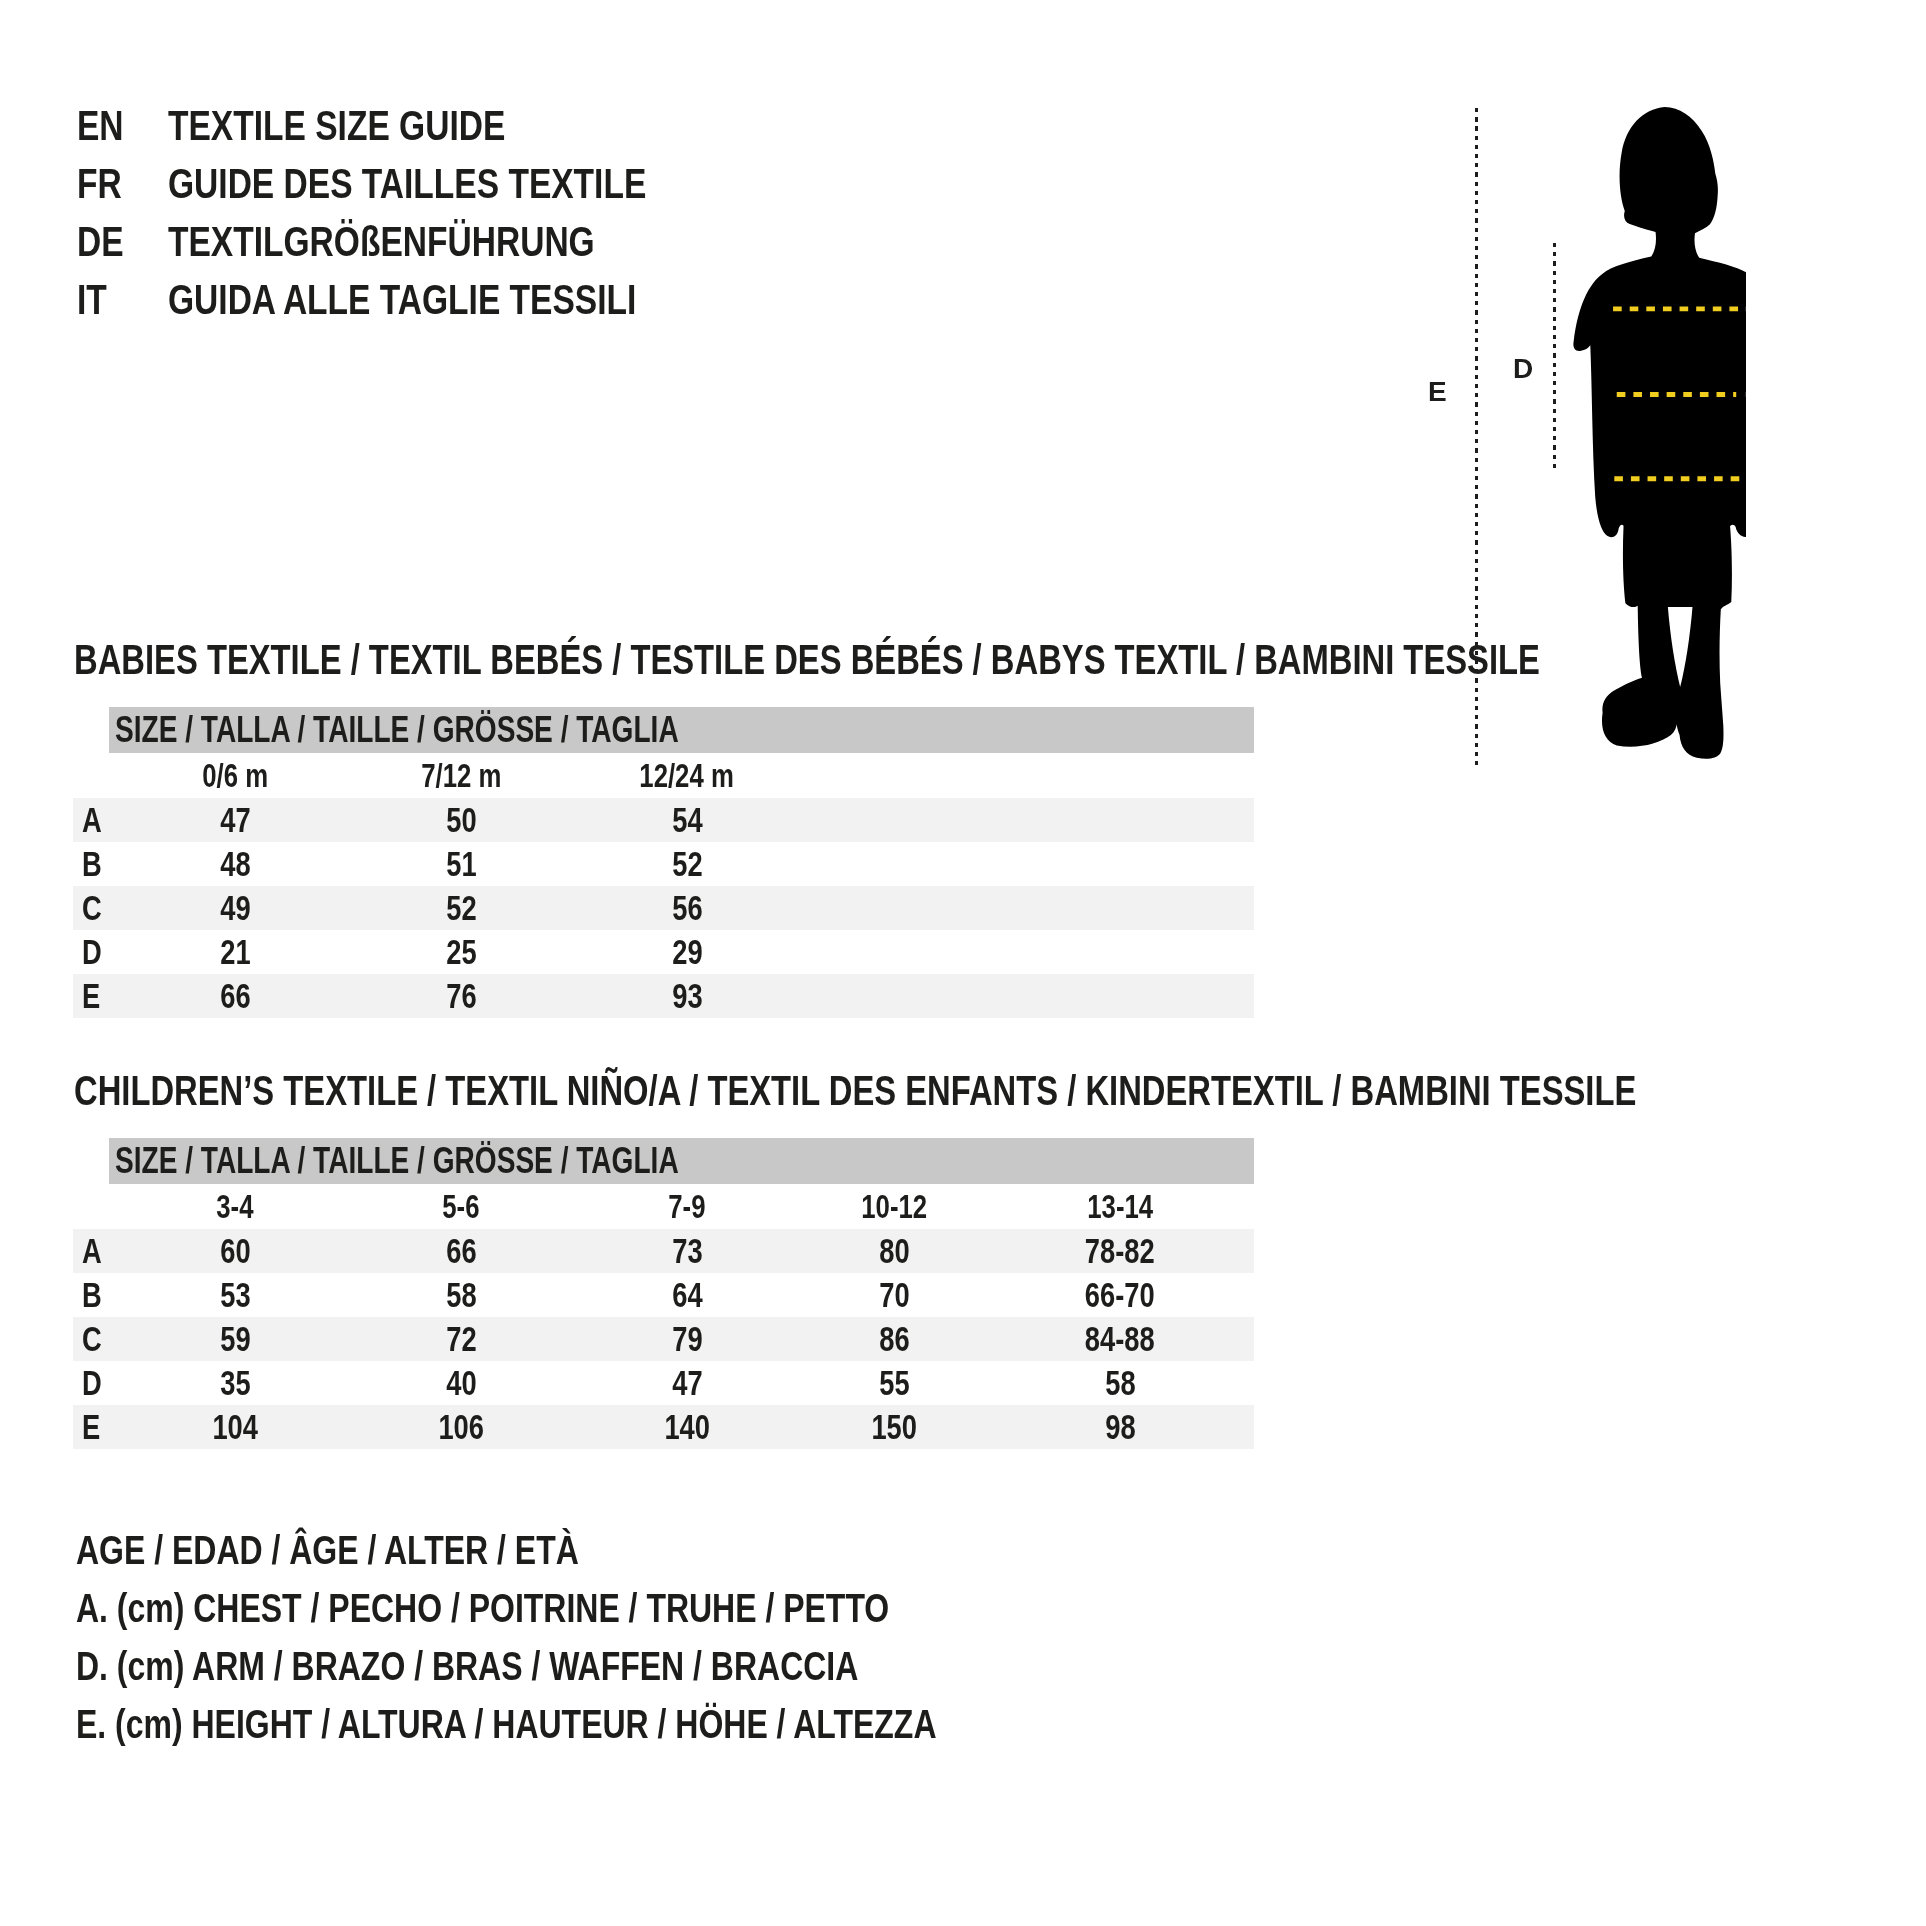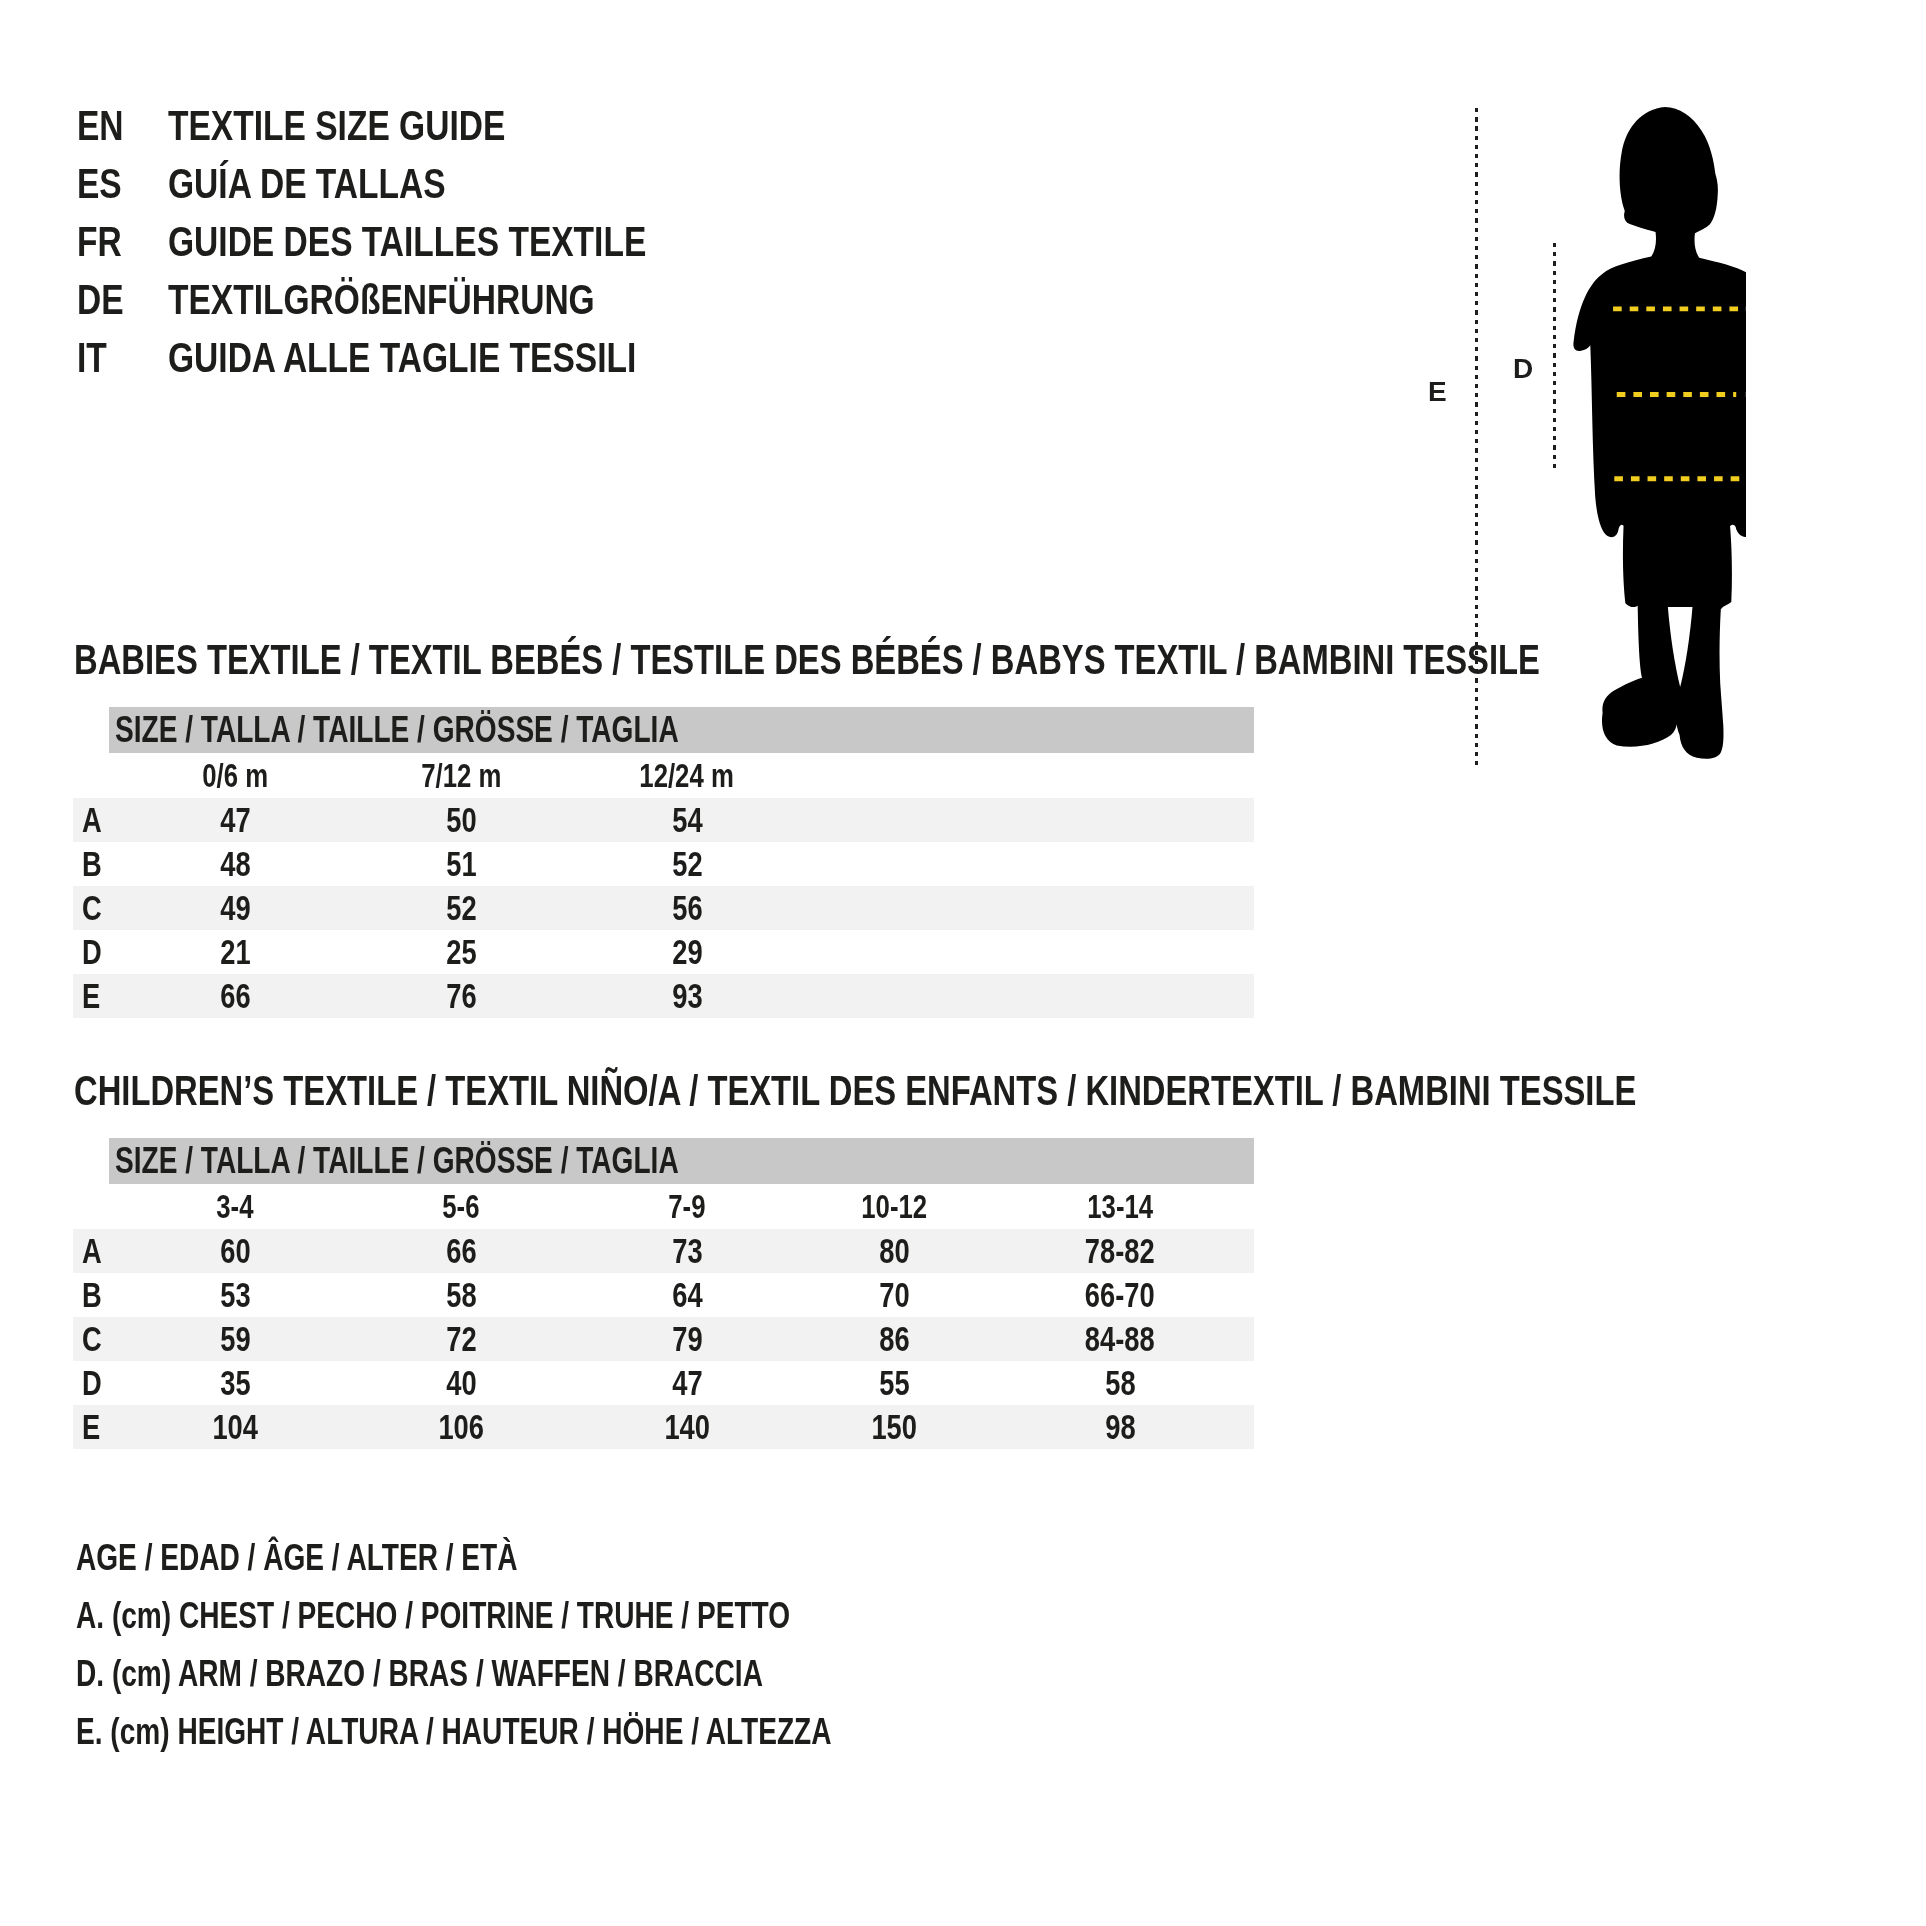--- a/index.html
+++ b/index.html
@@ -27,21 +27,21 @@
   .col-header-row{height:45px;display:flex;align-items:center;font-size:33px;font-weight:700;}
   .t-row{height:44px;display:flex;align-items:center;font-size:35px;font-weight:700;}
   .t-row.alt{background:#f2f2f2;}
   .cell-label{width:49px;padding-left:8.6px;box-sizing:border-box;}
   .cell{width:226px;text-align:center;}
   .cell.c4{width:188px;}
   .cell.c5{width:264px;}
 
   
   #legend{left:76px;top:1521px;}
-  .legend-line{height:58px;display:flex;align-items:flex-end;font-size:36px;font-weight:700;}
+  .legend-line{height:58px;display:flex;align-items:center;font-size:41px;font-weight:700;}
 
   
   #figure-svg{left:1565px;top:102px;}
   .vdotted{width:3.1px;background:repeating-linear-gradient(180deg,#1d1d1d 0 4.3px,transparent 4.3px 9.2px);}
   #height-line{left:1475px;top:108px;height:661px;}
   #arm-line{left:1553px;top:243px;height:226px;}
   .measure-label{font-size:28px;font-weight:700;line-height:28px;}
   #label-a{left:1835px;top:292px;}
   #label-b{left:1835px;top:378px;}
   #label-c{left:1835px;top:462px;}
@@ -50,24 +50,20 @@
 </style>
 </head>
 <body>
 
 <div id="canvas">
 
   <div id="langs" class="abs">
     <div class="lang-row">
       <span class="lang-code"><span class="cond">EN</span></span>
       <span class="cond">TEXTILE SIZE GUIDE</span>
-    </div>
-    <div class="lang-row">
-      <span class="lang-code"><span class="cond">ES</span></span>
-      <span class="cond">GUÍA DE TALLAS</span>
     </div>
     <div class="lang-row">
       <span class="lang-code"><span class="cond">FR</span></span>
       <span class="cond">GUIDE DES TAILLES TEXTILE</span>
     </div>
     <div class="lang-row">
       <span class="lang-code"><span class="cond">DE</span></span>
       <span class="cond">TEXTILGRÖßENFÜHRUNG</span>
     </div>
     <div class="lang-row">

